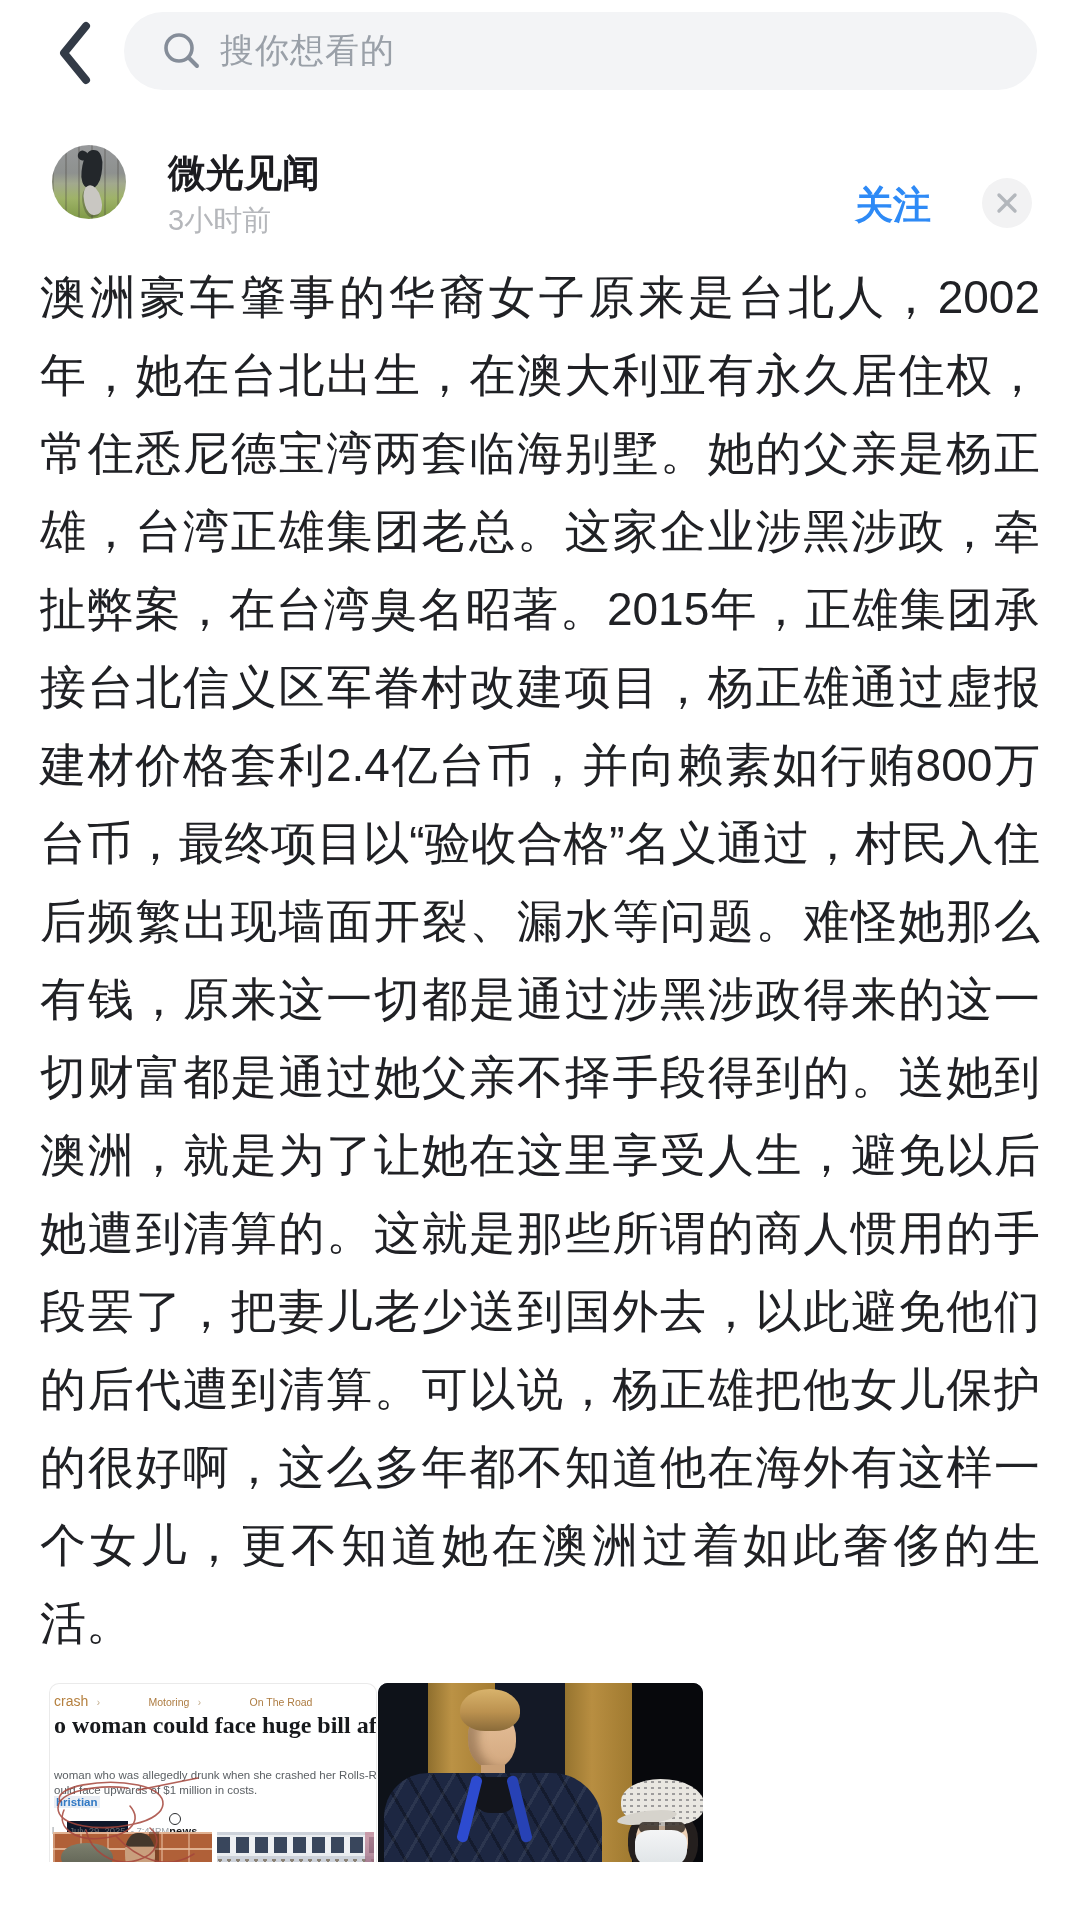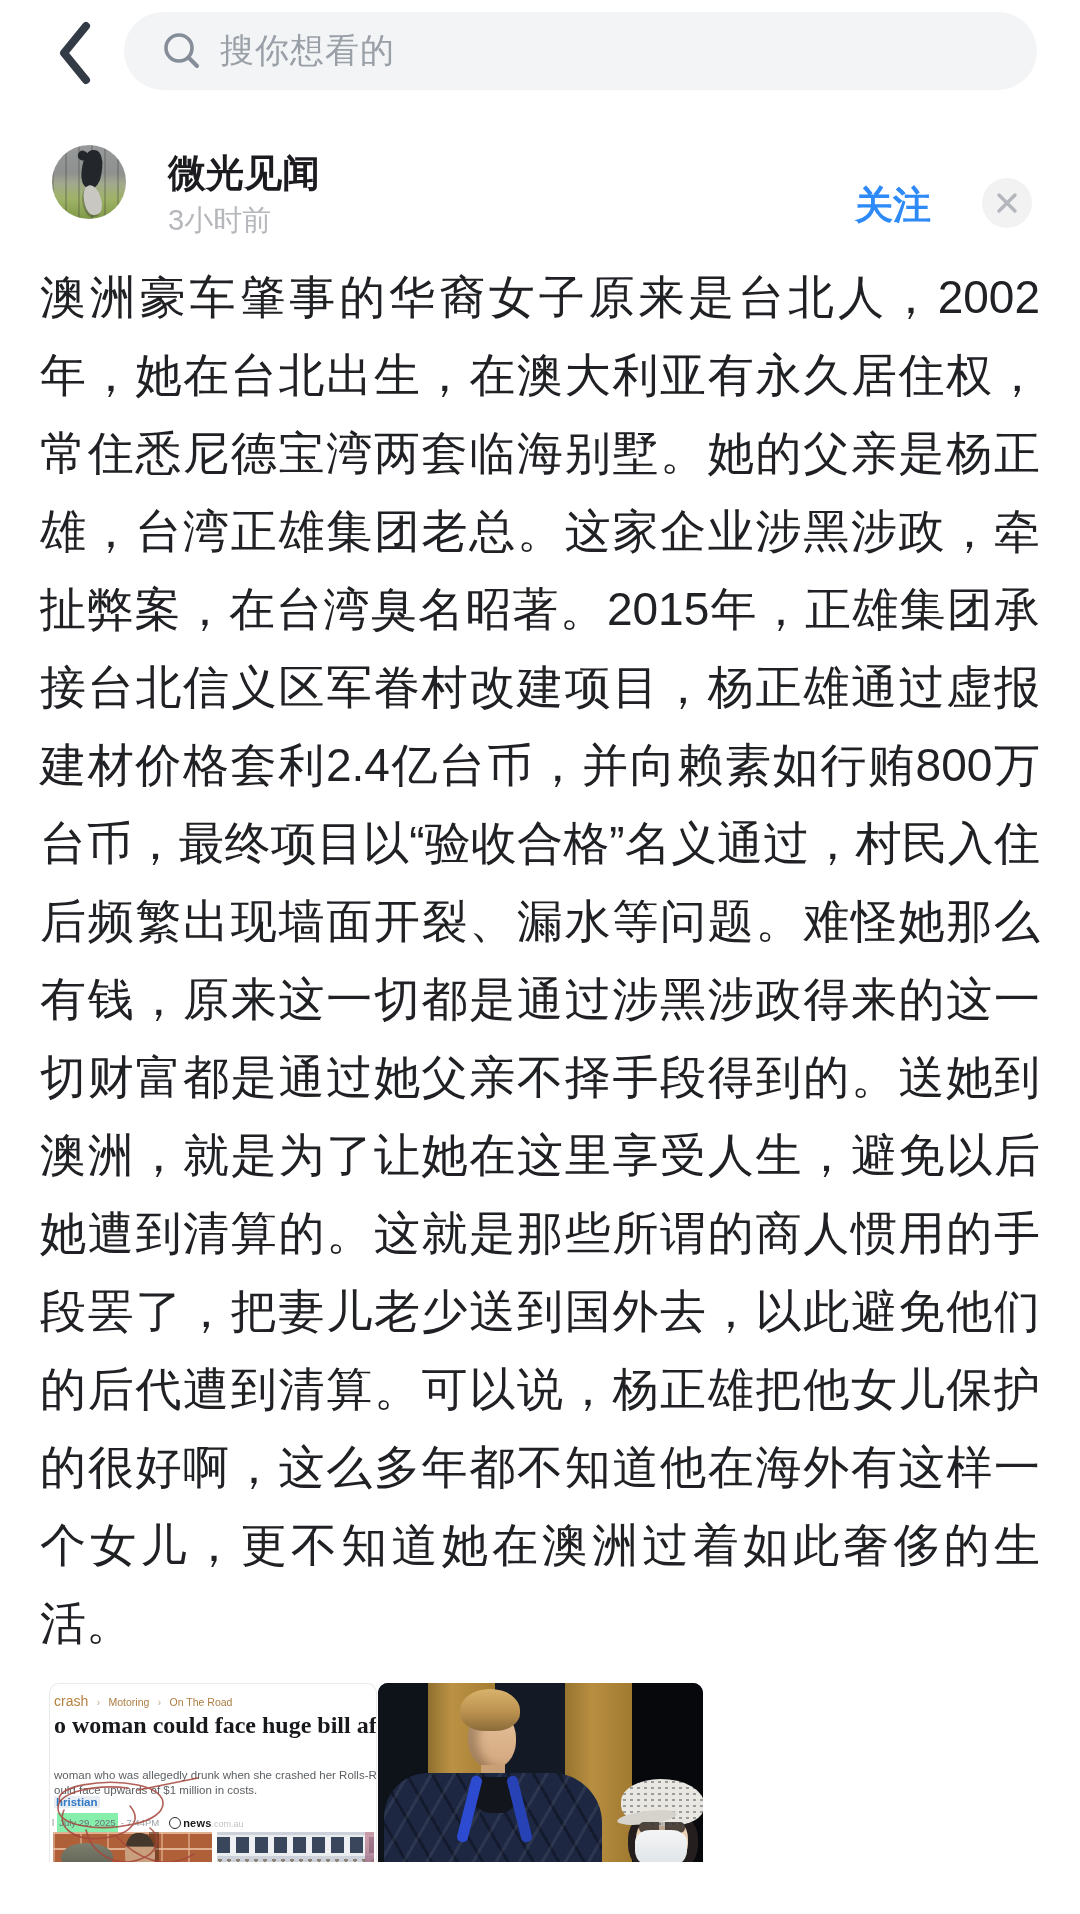--- a/index.html
+++ b/index.html
@@ -32,30 +32,30 @@
   
   .post-body{position:absolute;left:40px;top:258px;width:1000px;font-size:46px;line-height:78px;
              color:#202125;text-align:justify;text-justify:inter-ideograph;word-break:break-all;}
 
   
   .news-card{position:absolute;left:49px;top:1683px;width:326px;height:231px;background:#ffffff;
              border:1px solid #eaeaea;border-bottom:none;border-radius:10px 10px 0 0;overflow:hidden;cursor:pointer;}
   .nc-breadcrumb{position:absolute;left:4px;top:8px;white-space:nowrap;color:#ad7c42;}
   .nc-bc-big{font-size:14px;color:#b5803f;}
   .nc-bc-sep{font-size:10px;color:#c2ab8a;margin:0 4px;}
-  .nc-bc-small{font-size:10.5px;color:#ad7c42;}
+  .nc-bc-small{font-size:10.5px;color:#ad7c42;margin-left:40px;}
   .nc-headline{position:absolute;left:4px;top:25px;width:330px;font-family:"Liberation Serif","DejaVu Serif",serif;
                font-weight:700;font-size:24px;line-height:32px;color:#17191c;white-space:nowrap;}
   .nc-body{position:absolute;left:4px;top:84px;width:330px;font-size:11.5px;line-height:14.5px;color:#5a5f63;white-space:nowrap;}
   .nc-author{position:absolute;left:4px;top:112px;font-size:11.5px;font-weight:700;color:#3179c4;
              background:#e9eef5;padding:0 2px;}
   .nc-meta{position:absolute;left:2px;top:129px;font-size:9.5px;color:#8b8f94;display:flex;align-items:center;white-space:nowrap;}
-  .nc-date{background:#86efac;color:#6a6f75;padding:4px 2px;margin-left:3px;}
+  .nc-date{background:#0f172a;color:#6a6f75;padding:4px 2px;margin-left:13px;}
   .nc-extra{margin-left:3px;color:#9aa0a5;}
-  .nc-logo{display:flex;align-items:flex-end;margin-left:10px;}
+  .nc-logo{display:flex;align-items:flex-start;flex-direction:column;}
   .nc-logo-c{width:10px;height:10px;border:1.5px solid #2a2c2f;border-radius:50%;margin-right:2px;}
   .nc-logo-t{font-size:11px;font-weight:700;color:#17181a;letter-spacing:.2px;}
   .nc-logo-s{font-size:9px;color:#c0c3c7;}
   .nc-scribble{position:absolute;left:-4px;top:92px;z-index:5;pointer-events:none;}
 
   .nc-photos{position:absolute;left:0;top:148px;width:326px;height:83px;}
   .ph-a{position:absolute;left:3px;top:0;width:159px;height:83px;overflow:hidden;
         background:#b06038;}
   .ph-a::before{content:"";position:absolute;inset:0;
         background:repeating-linear-gradient(180deg,rgba(232,190,160,.85) 0 2px,transparent 2px 16px),

